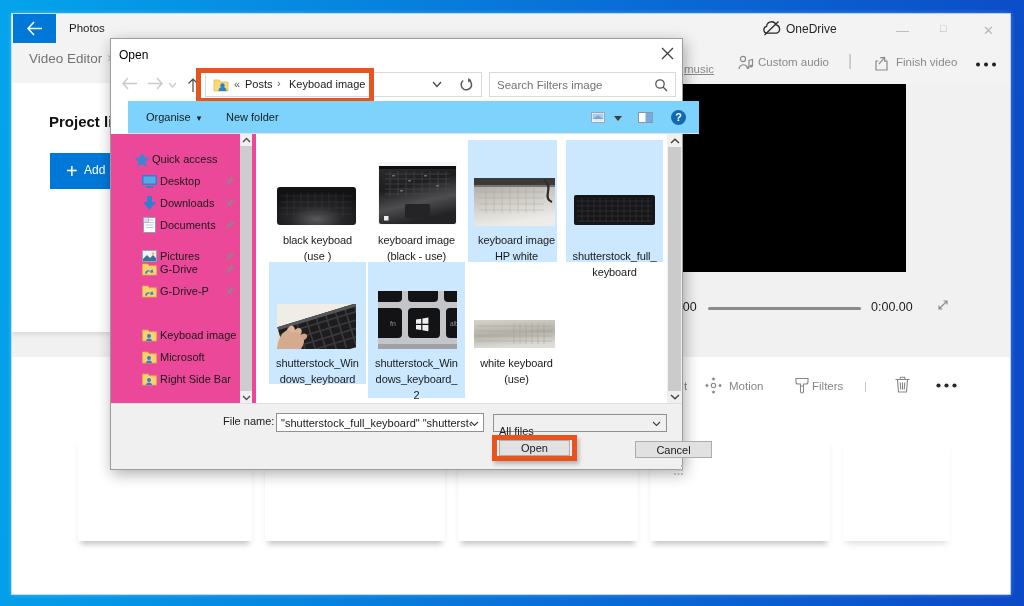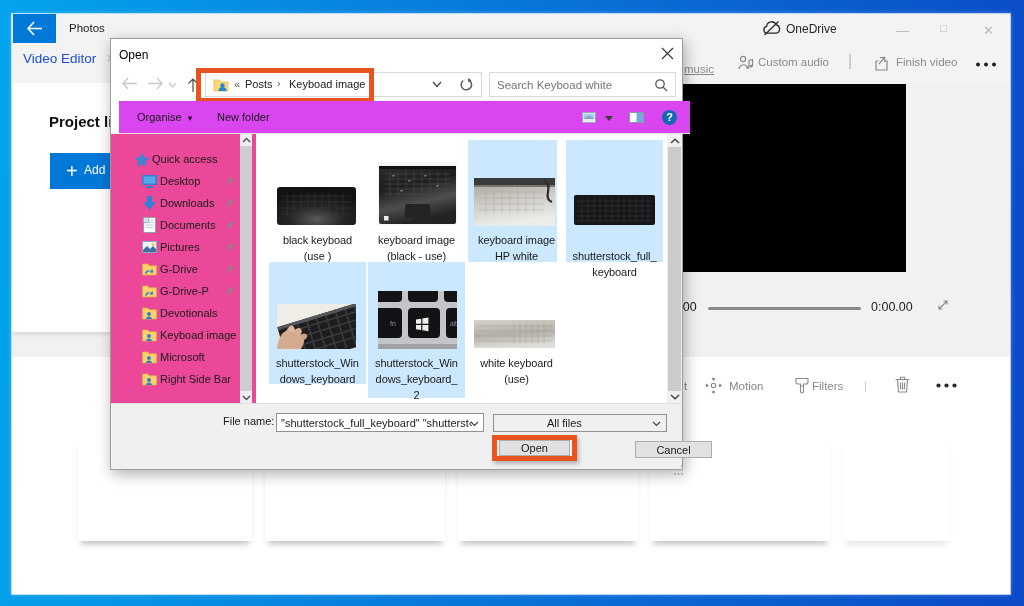--- a/index.html
+++ b/index.html
@@ -17,21 +17,21 @@
 #backbtn { position:absolute; left:1px; top:0; width:43px; height:29px; background:#0078d7; color:#fff; }
 #backbtn svg { position:absolute; left:13px; top:7px; }
 #apptitle { position:absolute; left:57px; top:8px; font-size:11.5px; color:#1b1b1b; }
 #onedrive { position:absolute; left:750px; top:0; height:29px; color:#262626; font-size:12px; }
 #onedrive span { position:absolute; left:24px; top:8px; }
 #onedrive svg { position:absolute; left:0; top:6px; }
 .wbtn { position:absolute; top:9px; color:#b7b7b7; font-size:13px; }
 
 
 #cmdbar { position:absolute; left:0; top:29px; width:998px; height:40px; background:#f3f3f3; }
-#vedit { position:absolute; left:11px; top:8px; font-size:13.5px; color:#1d4ed8; }
+#vedit { position:absolute; left:17px; top:8px; font-size:13.5px; color:#737373; }
 #chev { position:absolute; left:95px; top:6px; font-size:14px; color:#c0c0c0; }
 .cmditem { position:absolute; top:0; height:40px; color:#8a8a8a; font-size:11.5px; }
 
 
 #graybg { position:absolute; left:0; top:69px; width:998px; height:274px; background:#f1f1f2; }
 #projcard { position:absolute; left:0; top:69px; width:652px; height:249px; background:#fff; box-shadow:0 2px 5px rgba(0,0,0,0.12); }
 #projtitle { position:absolute; left:37px; top:99px; font-size:15px; font-weight:bold; color:#111; }
 #addbtn { position:absolute; left:38px; top:139px; width:85px; height:36px; background:#0078d7; color:#fff; font-size:12px; }
 #addbtn .plus { position:absolute; left:16px; top:7px; font-size:20px; font-weight:400; }
 #addbtn .t { position:absolute; left:34px; top:10px; }
@@ -55,21 +55,21 @@
 
 
 .navarrow { position:absolute; top:38px; }
 #addrbar { position:absolute; left:94px; top:33px; width:247px; height:25px; border:1px solid #d9d9d9; background:#fff; font-size:11px; color:#1a1a1a; }
 #refreshbox { position:absolute; left:340px; top:33px; width:31px; height:25px; border:1px solid #d9d9d9; border-left:none; background:#fff; }
 #searchbox { position:absolute; left:378px; top:33px; width:187px; height:25px; border:1px solid #d9d9d9; background:#fff; }
 #searchbox span { position:absolute; left:7px; top:6px; font-size:11.5px; color:#747474; }
 #orangeaddr { position:absolute; left:85px; top:29px; width:178px; height:35px; border:5px solid #e8541d; }
 
 
-#dtoolbar { position:absolute; left:8px; top:62px; width:571px; height:33px; background:#d946ef; border-bottom:1px solid #e2e2e2; }
+#dtoolbar { position:absolute; left:17px; top:62px; width:571px; height:33px; background:#7dd3fc; border-bottom:1px solid #e2e2e2; }
 #dtoolbar .txt { position:absolute; top:10px; font-size:11px; color:#1a1a1a; }
 
 
 #sidebar { position:absolute; left:0; top:95px; width:145px; height:270px; background:#ec4899; font-size:11px; color:#1a1a1a; }
 .sbitem { position:absolute; left:0; width:145px; height:22px; }
 .sbitem .label { position:absolute; left:49px; top:4px; white-space:nowrap; }
 .sbitem .qlabel { position:absolute; left:41px; top:4px; }
 .sbitem svg { position:absolute; }
 .pin { position:absolute; left:112px; top:5px; }
 
@@ -220,21 +220,21 @@
   <svg class="abs" style="left:321px; top:42px;" width="10" height="7" viewBox="0 0 10 7">
       <path d="M1 1 L5 5.5 L9 1" stroke="#444" stroke-width="1.2" fill="none"></path>
     </svg>
   <div id="refreshbox">
       <svg style="position:absolute; left:9px; top:5px;" width="13" height="14" viewBox="0 0 13 14">
         <path d="M3.2 2.5 A5.2 5.2 0 1 0 8.5 1.9" stroke="#5a5a5a" stroke-width="1.5" fill="none"></path>
         <path d="M8.2 0 L11.5 2.2 L8.2 4.4 Z" fill="#5a5a5a"></path>
       </svg>
     </div>
   <div id="searchbox">
-    <span>Search Keyboad white</span>
+    <span>Search Filters image</span>
     <svg style="position:absolute; left:164px; top:5px;" width="14" height="14" viewBox="0 0 14 14">
         <circle cx="6" cy="6" r="4.2" stroke="#555" stroke-width="1.3" fill="none"></circle>
         <path d="M9 9 L13 13" stroke="#555" stroke-width="1.3"></path>
       </svg>
   </div>
   <div id="orangeaddr"></div>
 
   <div id="dtoolbar">
     <div class="txt" style="left:18px;">Organise&nbsp; <span style="font-size:9px;">▾</span></div>
     <div class="txt" style="left:98px;">New folder</div>
@@ -300,21 +300,21 @@
       <span class="label">Documents</span>
         <svg class="pin" width="12" height="12" viewBox="0 0 12 12">
           <g transform="rotate(45 6 6)" fill="#898989">
             <rect x="4.1" y="0.6" width="3.8" height="1.3"></rect>
             <rect x="5" y="1.9" width="2" height="3.1"></rect>
             <rect x="3.6" y="5" width="4.8" height="1.4"></rect>
             <rect x="5.7" y="6.4" width="0.7" height="4.4"></rect>
           </g>
         </svg>
     </div>
-    <div class="sbitem" style="top:103px;">
+    <div class="sbitem" style="top:112px;">
       <svg style="left:31px; top:4px;" width="15" height="12" viewBox="0 0 15 12">
           <rect x="0.5" y="0.5" width="14" height="11" fill="#eef4fa" stroke="#8fa8c0"></rect>
           <path d="M1 9 L5 5 L8 8 L11 5 L14 8 V11 H1 Z" fill="#3f6f9f"></path>
           <circle cx="11" cy="3.5" r="1.5" fill="#f2c84b"></circle>
         </svg>
       <span class="label">Pictures</span>
         <svg class="pin" width="12" height="12" viewBox="0 0 12 12">
           <g transform="rotate(45 6 6)" fill="#898989">
             <rect x="4.1" y="0.6" width="3.8" height="1.3"></rect>
             <rect x="5" y="1.9" width="2" height="3.1"></rect>
@@ -345,28 +345,20 @@
         </svg>
       <span class="label">G-Drive-P</span>
         <svg class="pin" width="12" height="12" viewBox="0 0 12 12">
           <g transform="rotate(45 6 6)" fill="#898989">
             <rect x="4.1" y="0.6" width="3.8" height="1.3"></rect>
             <rect x="5" y="1.9" width="2" height="3.1"></rect>
             <rect x="3.6" y="5" width="4.8" height="1.4"></rect>
             <rect x="5.7" y="6.4" width="0.7" height="4.4"></rect>
           </g>
         </svg>
-    </div>
-    <div class="sbitem" style="top:169px;">
-      <svg style="left:31px; top:3px;" width="15" height="14" viewBox="0 0 15 14">
-          <path d="M0.5 2 h5.5 l1.2 1.8 H14.5 V13 H0.5 Z" fill="#fbd36e" stroke="#dcab45" stroke-width="0.8"></path>
-          <circle cx="7" cy="8" r="2" fill="#2f80d0"></circle>
-          <path d="M3.8 13 a3.3 3.3 0 0 1 6.4 0 Z" fill="#2f80d0"></path>
-        </svg>
-      <span class="label">Devotionals</span>
     </div>
     <div class="sbitem" style="top:191px;">
       <svg style="left:31px; top:3px;" width="15" height="14" viewBox="0 0 15 14">
           <path d="M0.5 2 h5.5 l1.2 1.8 H14.5 V13 H0.5 Z" fill="#fbd36e" stroke="#dcab45" stroke-width="0.8"></path>
           <circle cx="7" cy="8" r="2" fill="#2f80d0"></circle>
           <path d="M3.8 13 a3.3 3.3 0 0 1 6.4 0 Z" fill="#2f80d0"></path>
         </svg>
       <span class="label">Keyboad image</span>
     </div>
     <div class="sbitem" style="top:213px;">
@@ -535,21 +527,21 @@
 
   <div id="dbottom">
     <div id="fnlabel">File name:</div>
     <div id="fncombo">
         <span style="position:absolute; left:4px; top:3px; white-space:nowrap;">"shutterstock_full_keyboard" "shutterst‹</span>
         <svg style="position:absolute; left:193px; top:7px;" width="9" height="6" viewBox="0 0 9 6">
           <path d="M1 1 L4.5 4.5 L8 1" stroke="#3c3c3c" stroke-width="1.1" fill="none"></path>
         </svg>
       </div>
     <div id="ftcombo">
-        <span style="position:absolute; left:5px; top:2px;margin-left:48px;">All files</span>
+        <span style="position:absolute; left:5px; top:10px;">All files</span>
         <svg style="position:absolute; left:158px; top:6px;" width="9" height="6" viewBox="0 0 9 6">
           <path d="M1 1 L4.5 4.5 L8 1" stroke="#3c3c3c" stroke-width="1.1" fill="none"></path>
         </svg>
       </div>
     <div class="btn" style="left:478px;margin-left:46px;">Cancel</div>
   </div>
   <svg class="abs" style="left:563px; top:426px;" width="10" height="10" viewBox="0 0 10 10">
       <g fill="#b0b0b0">
         <rect x="7" y="0" width="2" height="2"></rect>
         <rect x="7" y="4" width="2" height="2"></rect>

